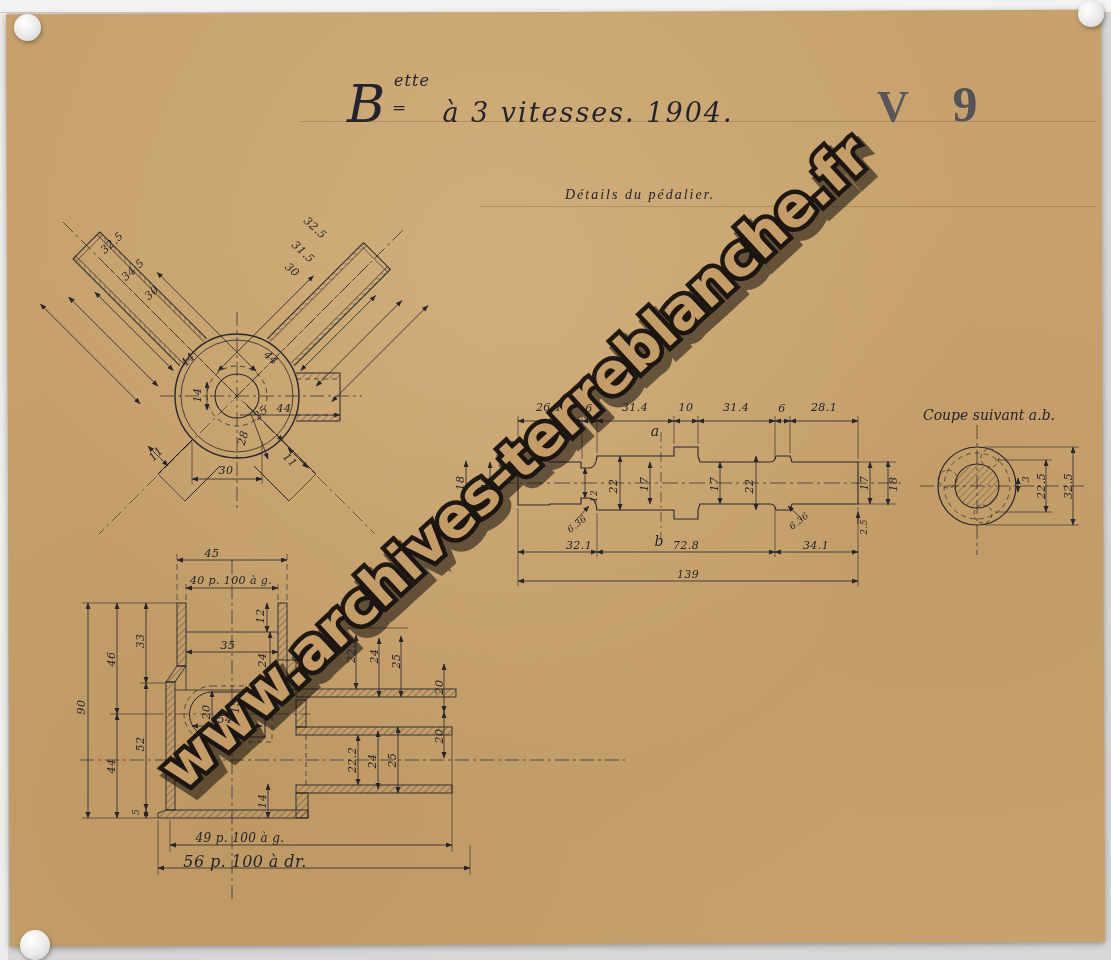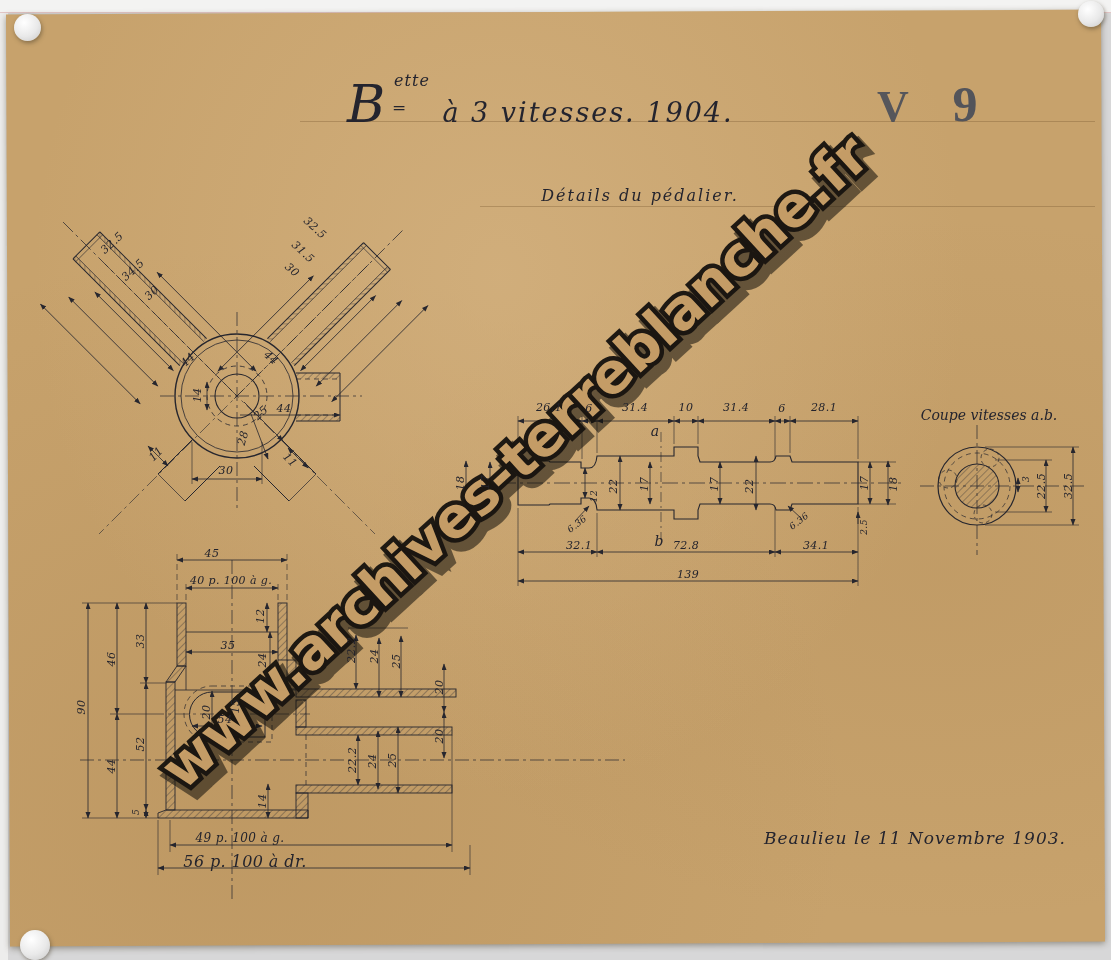--- a/index.html
+++ b/index.html
@@ -23,21 +23,21 @@
   .rm42{transform:translate(-50%,-50%) rotate(-42deg);}
   .rm45{transform:translate(-50%,-50%) rotate(-45deg);}
   .rm75{transform:translate(-50%,-50%) rotate(-75deg);}
   .rm38{transform:translate(-50%,-50%) rotate(-38deg);}
   .rm90{transform:translate(-50%,-50%) rotate(-90deg);}
   .hand{position:absolute;transform:translate(-50%,-50%);font-family:"DejaVu Serif",serif;font-style:italic;color:#24242e;white-space:nowrap;}
   .brand-b{font-size:52px;}
   .brand-sup{font-size:16px;letter-spacing:1px;}
   .brand-eq{font-size:17px;}
   .brand-title{font-size:27px;letter-spacing:2px;}
-  .subtitle{font-size:16px;letter-spacing:2px;}
+  .subtitle{font-size:14px;letter-spacing:2px;font-family:Liberation Serif, serif;}
   .signature{font-size:17px;letter-spacing:1px;}
   .code{position:absolute;transform:translate(-50%,-50%);font-family:"Liberation Serif","DejaVu Serif",serif;font-weight:bold;color:#42475391;}
   .code-v{font-size:44px;color:#474c59;opacity:.88;}
   .code-9{font-size:50px;color:#474c59;opacity:.9;}
   .pin{position:absolute;border-radius:50%;background:radial-gradient(circle at 38% 32%, #ffffff, #e9e9e9 55%, #c8c8c8 100%);box-shadow:1px 2px 4px rgba(70,60,40,.5);}
   .mark-letter{font-size:14px;}
 </style>
 </head>
 <body>
 
@@ -279,21 +279,20 @@
       </g>
     </svg>
 
     <span class="hand brand-b" style="left:366px;top:104px">B</span>
     <span class="hand brand-sup" style="left:412px;top:80px">ette</span>
     <span class="hand brand-eq" style="left:399px;top:107px">=</span>
     <span class="hand brand-title" style="left:588px;top:112px">à 3 vitesses. 1904.</span>
     <span class="code code-v" style="left:893px;top:106px">V</span>
     <span class="code code-9" style="left:965px;top:104px">9</span>
     <span class="hand subtitle" style="left:640px;top:195px">Détails du pédalier.</span>
-    <span class="hand signature" style="left:915px;top:838px">Beaulieu le 11 Novembre 1903.</span>
 
     <span class="dim rm42" style="left:112px;top:243px">32.5</span>
     <span class="dim rm42" style="left:133px;top:270px">34.5</span>
     <span class="dim rm42" style="left:152px;top:293px">30</span>
     <span class="dim r42" style="left:315px;top:228px">32.5</span>
     <span class="dim r42" style="left:303px;top:252px">31.5</span>
     <span class="dim r42" style="left:292px;top:270px">30</span>
     <span class="dim rm42" style="left:188px;top:360px">44</span>
     <span class="dim r42" style="left:271px;top:358px">44</span>
     <span class="dim rm90" style="left:197px;top:395px">14</span>
@@ -323,21 +322,21 @@
     <span class="dim rm90" style="left:714px;top:484px">17</span>
     <span class="dim rm90" style="left:749px;top:486px">22</span>
     <span class="dim rm90" style="left:864px;top:483px">17</span>
     <span class="dim rm90" style="left:893px;top:484px">18</span>
     <span class="dim rm38 sm" style="left:577px;top:524px">6.36</span>
     <span class="dim rm38 sm" style="left:799px;top:521px">6.36</span>
     <span class="dim rm90 sm" style="left:864px;top:527px">2.5</span>
     <span class="hand mark-letter" style="left:655px;top:431px">a</span>
     <span class="hand mark-letter" style="left:659px;top:541px">b</span>
 
-    <span class="hand" style="left:989px;top:415px;font-size:14px">Coupe vitesses a.b.</span>
+    <span class="hand" style="left:989px;top:415px;font-size:14px">Coupe suivant a.b.</span>
     <span class="dim rm90" style="left:1041px;top:486px">22.5</span>
     <span class="dim rm90" style="left:1068px;top:486px">32.5</span>
     <span class="dim rm90 sm" style="left:1026px;top:479px">3</span>
 
     <span class="dim" style="left:212px;top:553px">45</span>
     <span class="dim" style="left:231px;top:580px">40 p. 100 à g.</span>
     <span class="dim rm90" style="left:260px;top:616px">12</span>
     <span class="dim" style="left:228px;top:645px">35</span>
     <span class="dim rm90" style="left:262px;top:660px">24</span>
     <span class="dim rm90" style="left:140px;top:641px">33</span>

